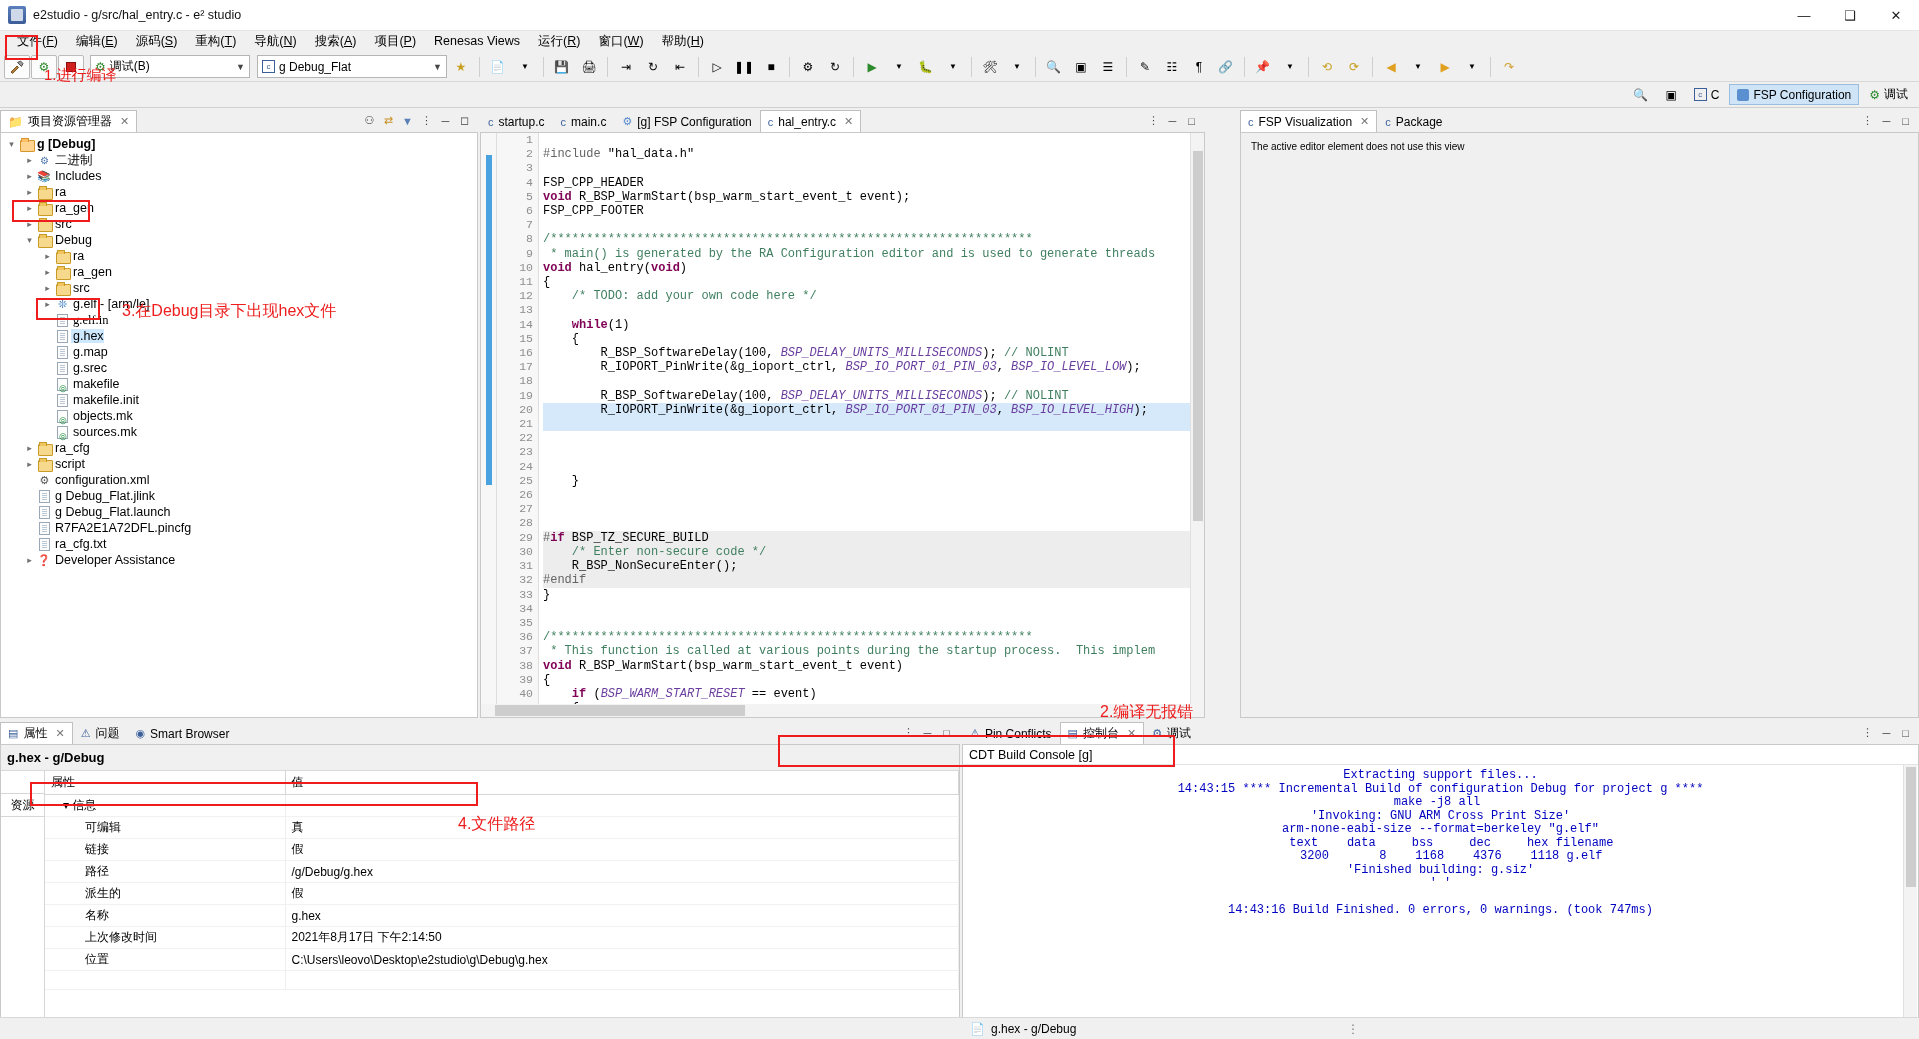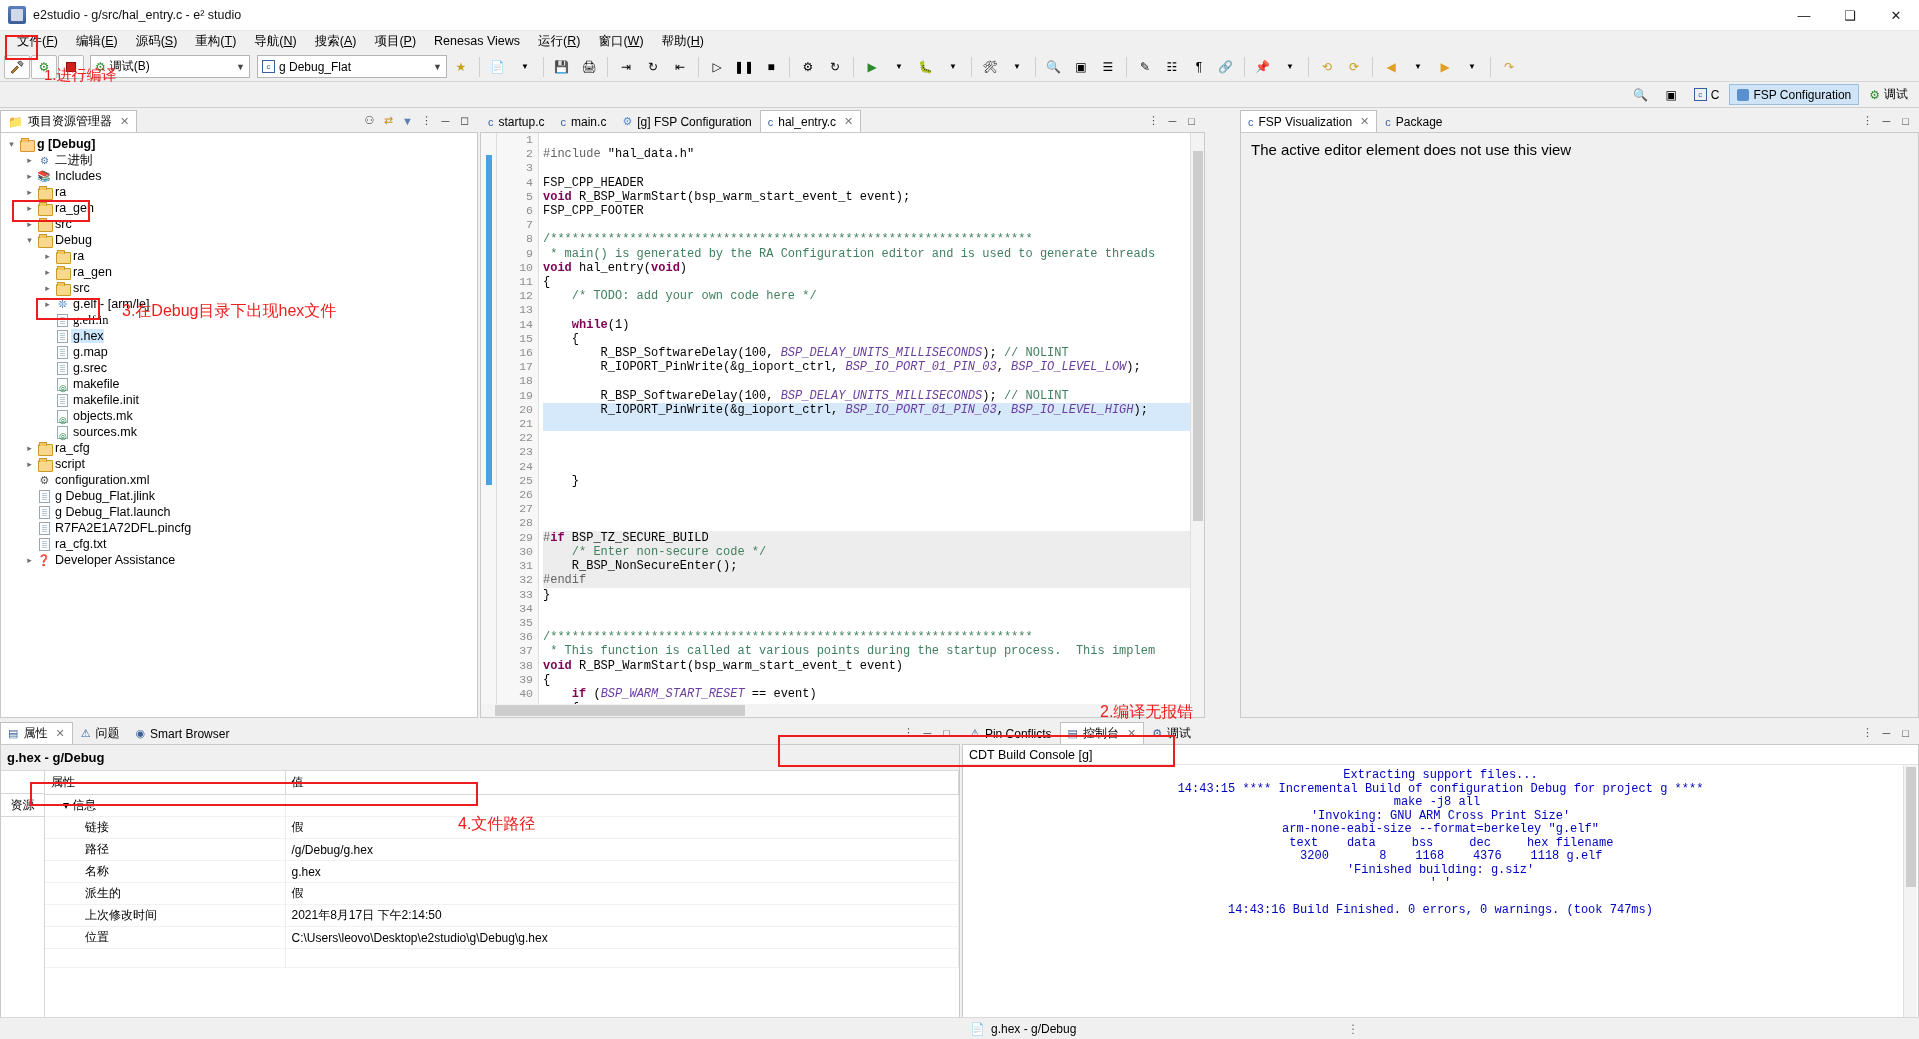--- a/index.html
+++ b/index.html
@@ -652,21 +652,21 @@
             <span>Package</span>
           </div>
           <div style="flex: 1 1 0%;"></div>
           <div class="vtoolicons" style="padding-bottom: 3px; padding-right: 5px;">
             <div class="vti">⋮</div>
             <div class="vti">─</div>
             <div class="vti">□</div>
           </div>
         </div>
       <div class="pbody" style="height:586px;background:#f0f0f0;">
-        <div style="padding:8px 10px;font-size:15px">The active editor element does not use this view</div>
+        <div style="padding:8px 10px;font-size:10px">The active editor element does not use this view</div>
       </div>
     </div>
 
     <div class="panel" style="left:0; top:612px; width:960px; height:317px;">
       <div class="ptabs" id="prop-tabs">
           <div class="ptab active">
             <span style="color: rgb(58, 95, 154); font-size: 11px;">▤</span>
             <span>属性</span>
             <span class="x">✕</span>
           </div>
@@ -696,34 +696,38 @@
                 <tbody>
                   <tr>
                     <th style="width:240px">属性</th>
                     <th>值</th>
                   </tr>
                   <tr>
                     <td style="padding-left:18px">▾ 信息</td>
                     <td></td>
                   </tr>
                   <tr>
+                    <td style="padding-left:40px">可编辑</td>
+                    <td>真</td>
+                  </tr>
+                  <tr>
                     <td style="padding-left:40px">链接</td>
                     <td>假</td>
                   </tr>
                   <tr>
                     <td style="padding-left:40px">路径</td>
                     <td>/g/Debug/g.hex</td>
                   </tr>
                   <tr>
+                    <td style="padding-left:40px">派生的</td>
+                    <td>假</td>
+                  </tr>
+                  <tr>
                     <td style="padding-left:40px">名称</td>
                     <td>g.hex</td>
-                  </tr>
-                  <tr>
-                    <td style="padding-left:40px">派生的</td>
-                    <td>假</td>
                   </tr>
                   <tr>
                     <td style="padding-left:40px">上次修改时间</td>
                     <td>2021年8月17日 下午2:14:50</td>
                   </tr>
                   <tr>
                     <td style="padding-left:40px">位置</td>
                     <td>C:\Users\leovo\Desktop\e2studio\g\Debug\g.hex</td>
                   </tr>
                   <tr>

